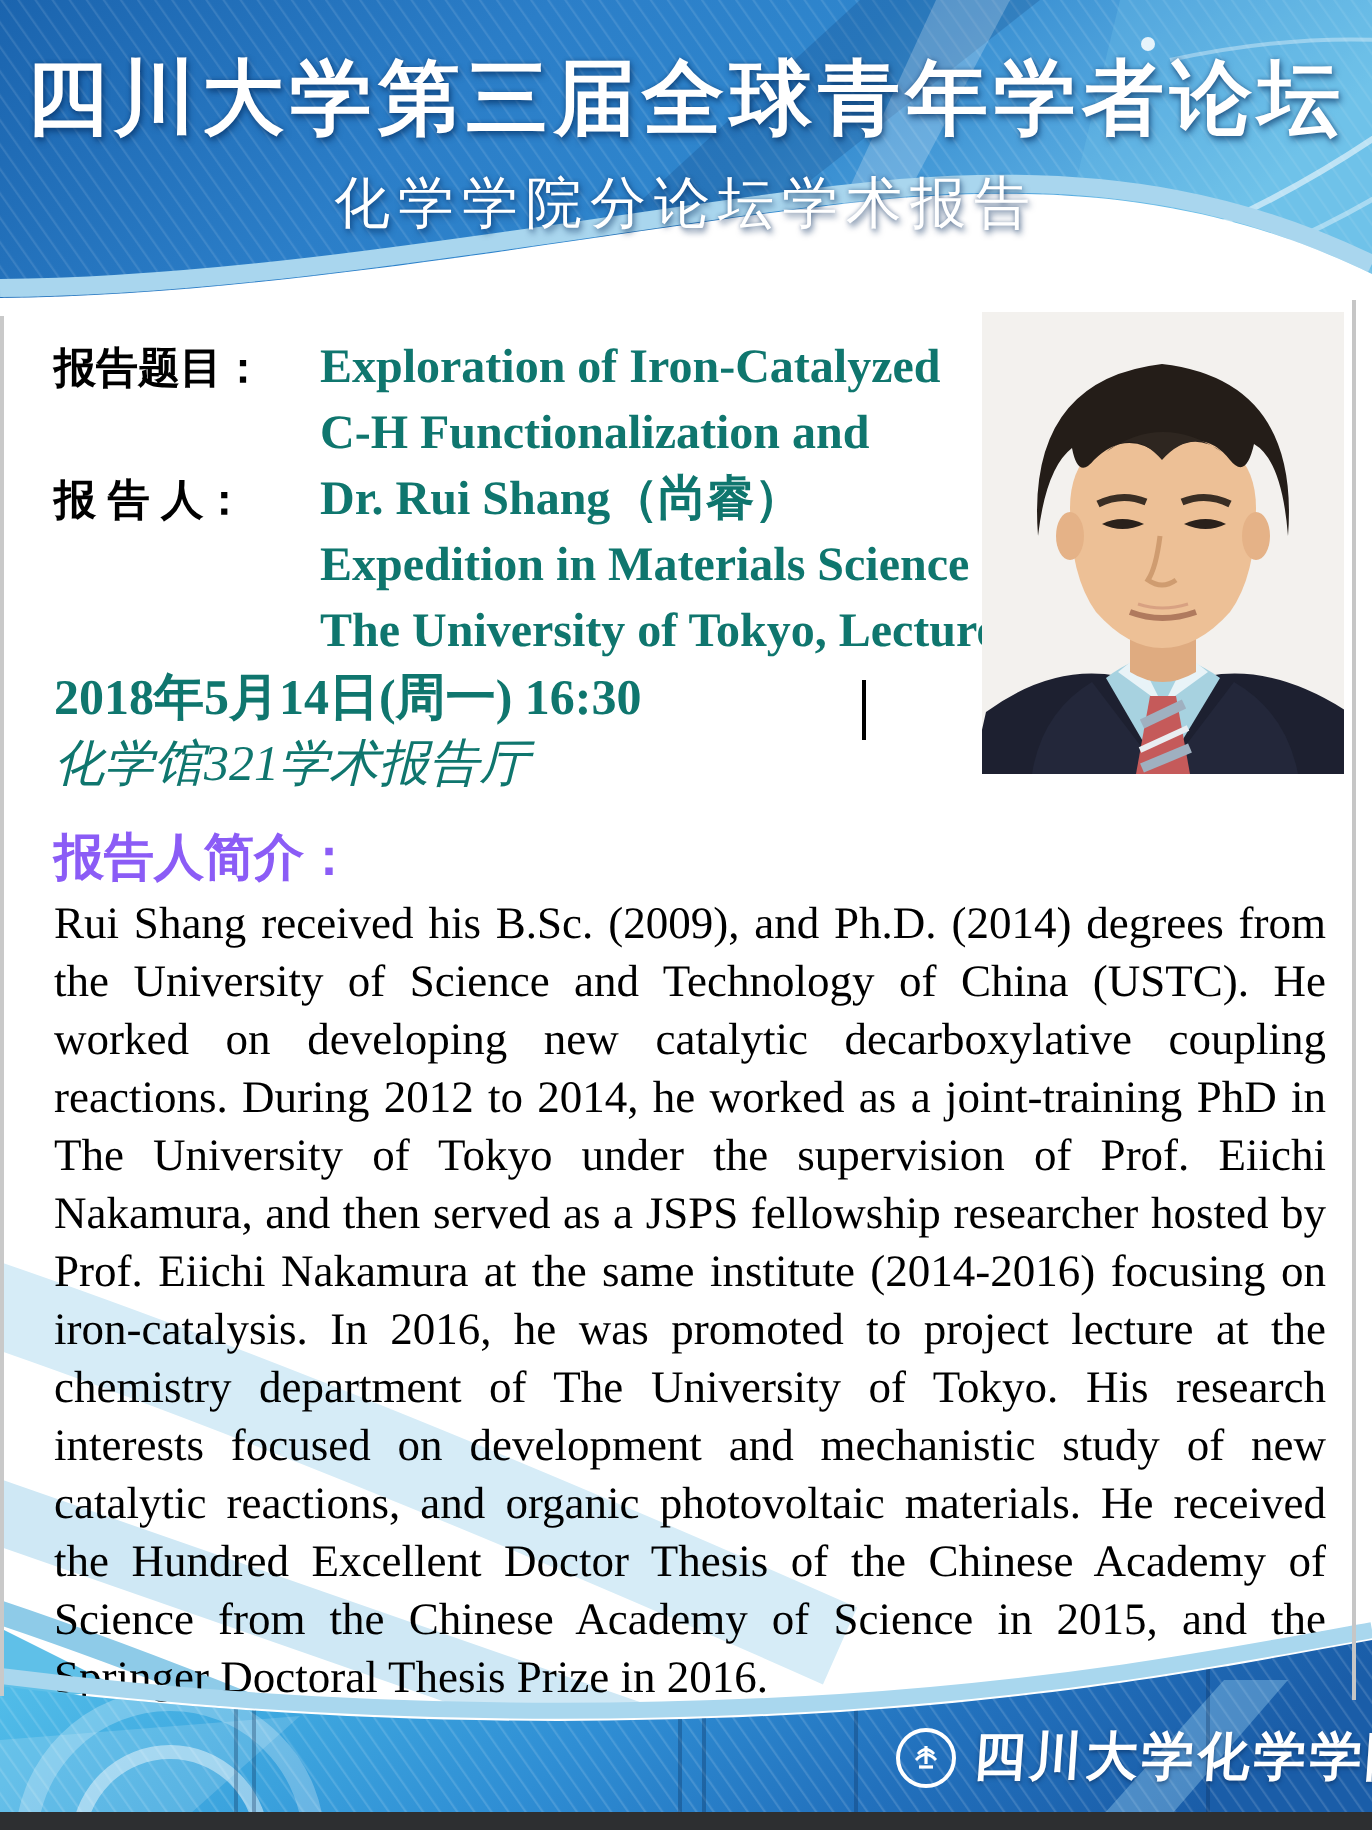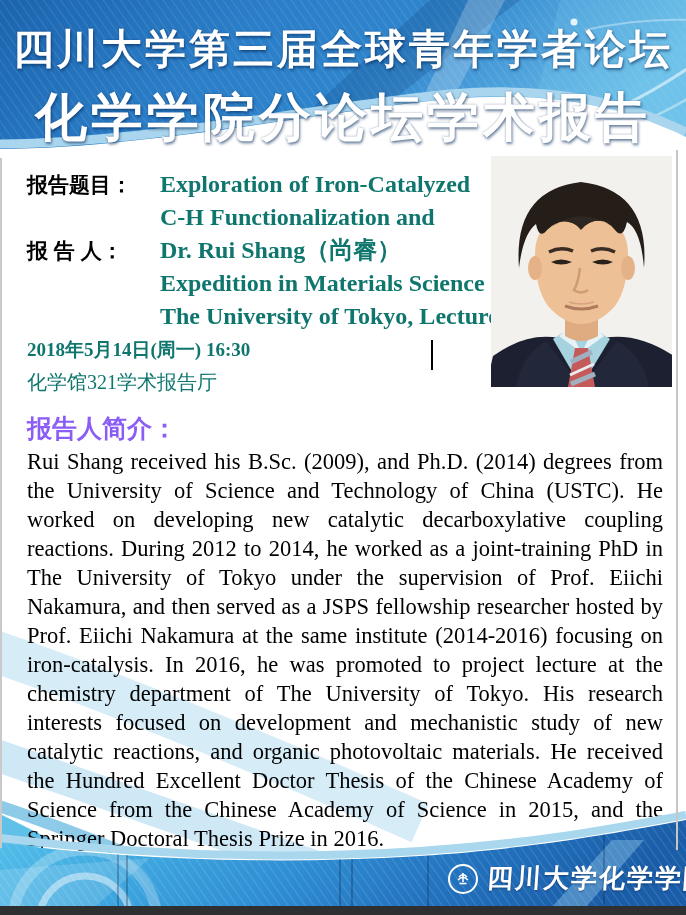--- a/index.html
+++ b/index.html
@@ -9,36 +9,36 @@
   }
   
   .header{position:absolute;left:0;top:0;width:560px;height:165px;}
   .header svg{display:block;}
   .header-titles{position:absolute;left:0;top:0;width:686px;text-align:center;color:#ffffff;}
   .header-line1{
     margin-top:22px;font-size:41px;font-weight:bold;letter-spacing:3px;
     text-shadow:1px 2px 3px rgba(0,40,90,.55), 0 0 2px rgba(0,40,90,.4);
   }
   .header-line2{
-    margin-top:6px;font-size:52px;font-weight:bold;letter-spacing:4px;
+    margin-top:6px;font-size:28px;font-weight:normal;letter-spacing:4px;
     text-shadow:1px 2px 3px rgba(0,40,90,.55), 0 0 2px rgba(0,40,90,.4);
   }
   
   .details{position:absolute;left:27px;top:168px;width:645px;z-index:1;}
   .row{display:flex;align-items:flex-start;line-height:33px;}
   .row .label{
     flex:none;width:133px;font-weight:bold;font-size:21px;color:#000;
     font-family:"Liberation Sans", sans-serif;white-space:pre;
   }
   .row .value{
     font-family:"Liberation Serif", serif;font-weight:bold;font-size:24px;color:#0f766e;white-space:nowrap;
   }
   .row.cont{padding-left:133px;align-items:center;}
-  .value.cjk{font-size:19px;}
-  .value.normal-cjk{font-weight:normal;font-size:20px;}
+  .value.cjk{font-size:25px;}
+  .value.normal-cjk{font-weight:normal;font-size:25px;font-style:italic;}
   .caret{position:absolute;left:431px;top:340px;width:2px;height:30px;background:#000;z-index:3;}
   
   .photo{position:absolute;left:491px;top:156px;width:181px;height:231px;z-index:2;}
   .photo svg{display:block;}
   
   .bio-heading{position:absolute;left:27px;top:412px;font-size:25px;font-weight:bold;color:#8b5cf6;z-index:1;}
   .bio-text{
     position:absolute;left:27px;top:447px;width:636px;z-index:1;
     font-family:"Liberation Serif", serif;font-size:22.5px;line-height:29px;
     text-align:justify;color:#000;

